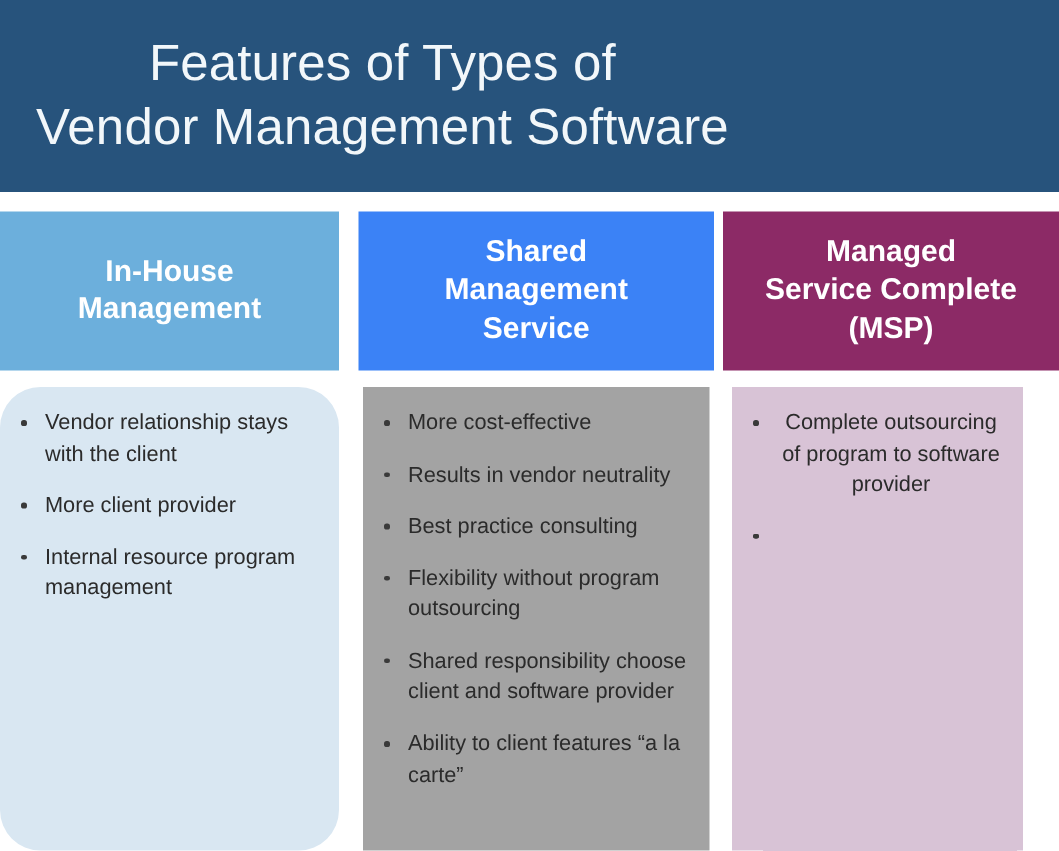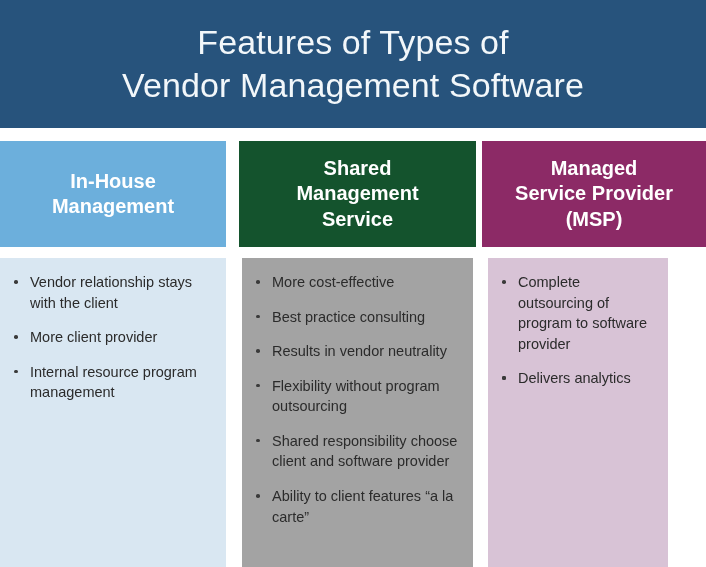--- a/index.html
+++ b/index.html
@@ -23,21 +23,20 @@
   
   .title-banner {
     position: absolute;
     left: 0;
     top: 0;
     width: 706px;
     height: 128px;
     background: #27537c;
     display: flex;
     align-items: center;
-    justify-content: center;
   }
   .title-text {
     color: #f2f7fa;
     font-size: 34px;
     line-height: 1.27;
     font-weight: 300;
     text-align: center;
     letter-spacing: 0.1px;
     padding: 0 24px;
     white-space: pre-line;
@@ -82,23 +81,23 @@
   }
 
   .col-body {
     position: absolute;
     left: 0;
     top: 117px;
     bottom: 0;
     box-sizing: border-box;
     padding: 14px 12px 10px 10px;
   }
-  .col-0 .col-body { width: 226px; }
+  .col-0 .col-body { width: 226px; border-radius: 27px; }
   .col-1 .col-body { left: 3px; width: 231px; }
-  .col-2 .col-body { left: 6px; width: 180px; }
+  .col-2 .col-body { left: 6px; width: 194px; text-align: center; }
 
   .bullet-list {
     list-style: none;
     margin: 0;
     padding: 0;
   }
   .bullet-item {
     position: relative;
     padding-left: 20px;
     margin-bottom: 14px;
@@ -147,72 +146,71 @@
           </li>
           <li class="bullet-item">
             <span class="bullet-dot"></span>
             <span class="bullet-text">Internal resource program management</span>
           </li>
         </ul>
       </div>
     </div>
 
     <div class="column col-1">
-      <div class="col-header" style="background:#14532d">
+      <div class="col-header" style="background:#3b82f6">
         <div class="col-header-text">Shared
 Management
 Service</div>
       </div>
       <div class="col-body" style="background:#a3a3a3">
         <ul class="bullet-list">
           <li class="bullet-item">
             <span class="bullet-dot"></span>
             <span class="bullet-text">More cost-effective</span>
           </li>
           <li class="bullet-item">
             <span class="bullet-dot"></span>
+            <span class="bullet-text">Results in vendor neutrality</span>
+          </li>
+          <li class="bullet-item">
+            <span class="bullet-dot"></span>
             <span class="bullet-text">Best practice consulting</span>
-          </li>
-          <li class="bullet-item">
-            <span class="bullet-dot"></span>
-            <span class="bullet-text">Results in vendor neutrality</span>
           </li>
           <li class="bullet-item">
             <span class="bullet-dot"></span>
             <span class="bullet-text">Flexibility without program outsourcing</span>
           </li>
           <li class="bullet-item">
             <span class="bullet-dot"></span>
             <span class="bullet-text">Shared responsibility choose client and software provider</span>
           </li>
           <li class="bullet-item">
             <span class="bullet-dot"></span>
             <span class="bullet-text">Ability to client features “a la carte”</span>
           </li>
         </ul>
       </div>
     </div>
 
     <div class="column col-2">
       <div class="col-header" style="background:#8c2a66">
         <div class="col-header-text">Managed
-Service Provider
+Service Complete
 (MSP)</div>
       </div>
       <div class="col-body" style="background:#d8c3d6">
         <ul class="bullet-list">
           <li class="bullet-item">
             <span class="bullet-dot"></span>
             <span class="bullet-text">Complete outsourcing of program to software provider</span>
           </li>
           <li class="bullet-item">
             <span class="bullet-dot"></span>
           </li>
           <li class="bullet-item">
             <span class="bullet-dot"></span>
-            <span class="bullet-text">Delivers analytics</span>
           </li>
         </ul>
       </div>
     </div>
 
   </div>
 </div>
 
 </body></html>

